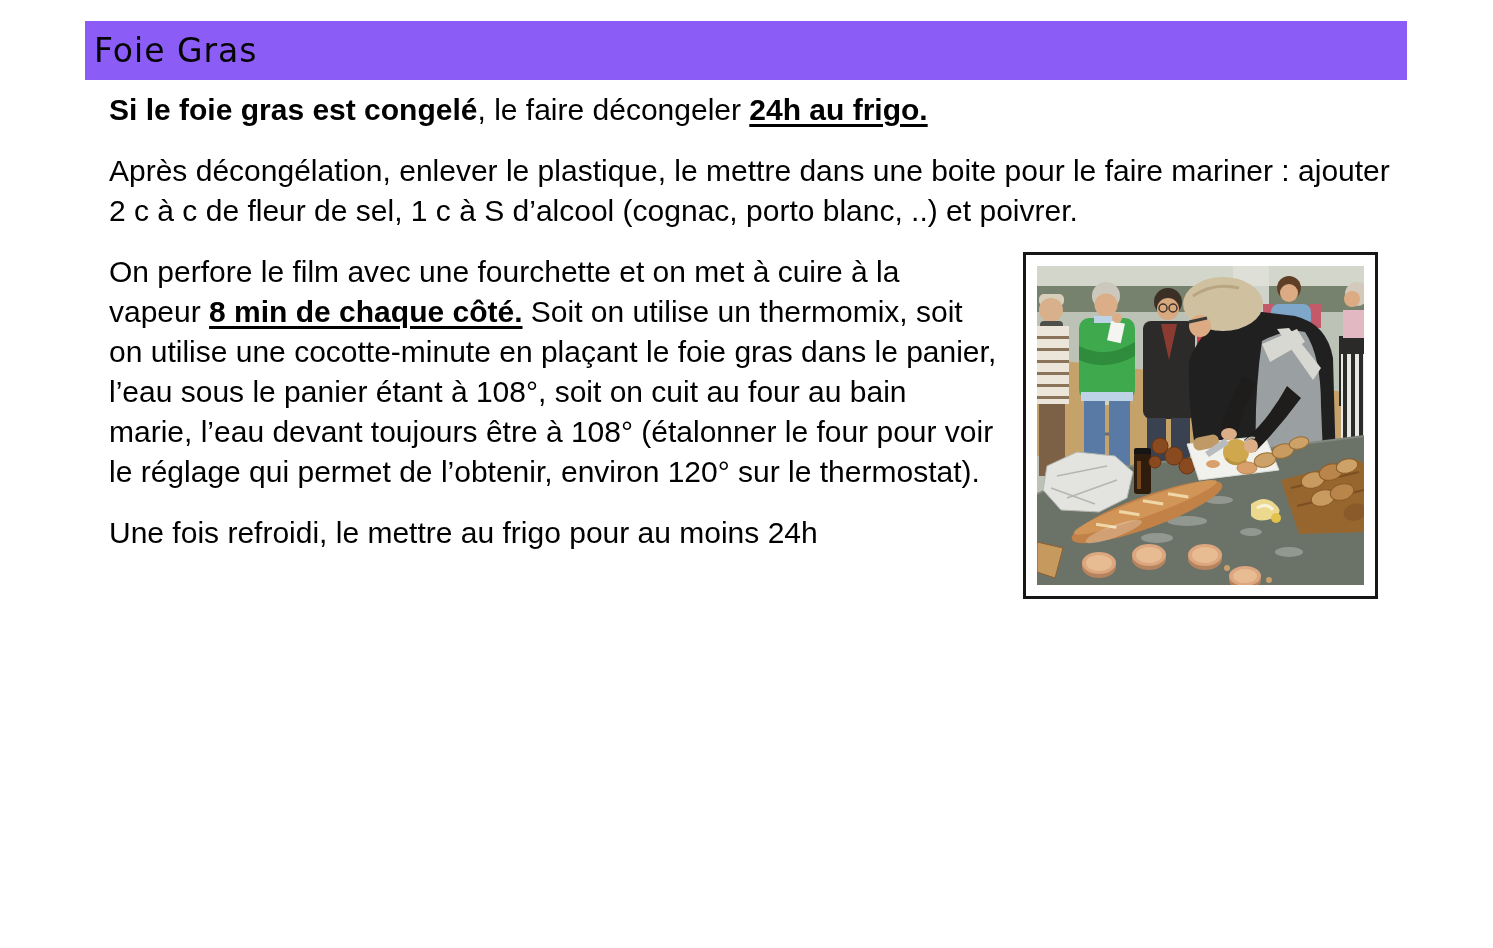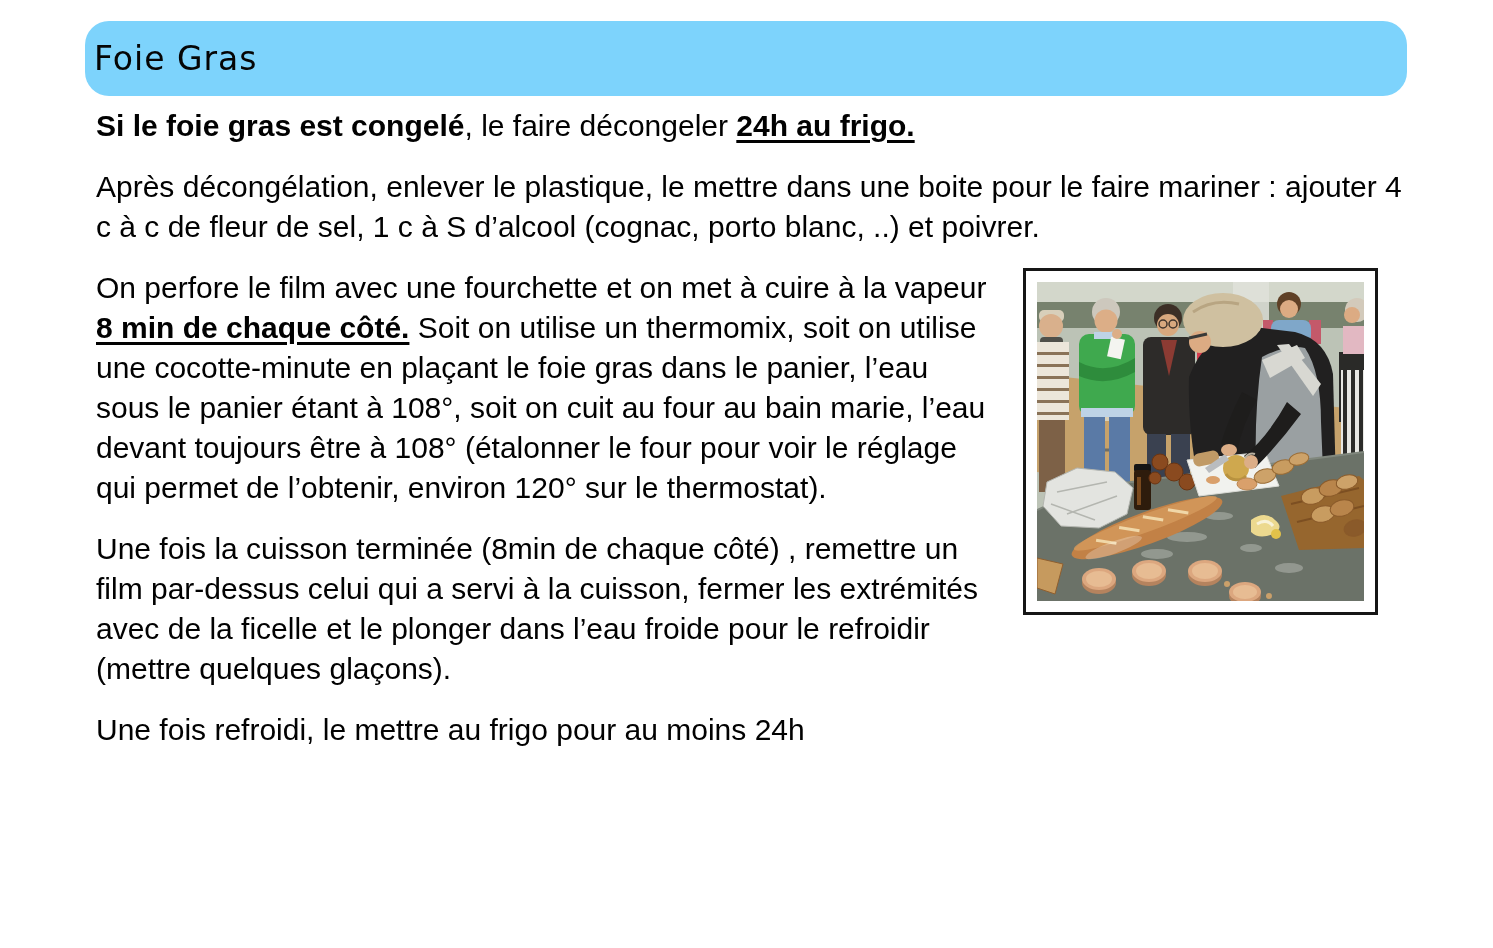--- a/index.html
+++ b/index.html
@@ -2,28 +2,28 @@
 <html lang="fr"><head>
 <meta charset="utf-8">
 <style>
   html,body{margin:0;padding:0;}
   body{
     width:1493px;height:948px;overflow:hidden;background:#ffffff;
     font-family:"Liberation Sans","DejaVu Sans",sans-serif;color:#010101;
   }
   .page{padding:21px 86px 0 85px;}
   .title-bar{
-    background:#7dd3fc;height:75px;box-sizing:border-box;
-    display:flex;align-items:center;padding-left:9px;border-radius:24px;
+    background:#8b5cf6;height:59px;box-sizing:border-box;
+    display:flex;align-items:center;padding-left:9px;
   }
   .title-text{
     font-family:"DejaVu Sans",sans-serif;font-size:33px;letter-spacing:1px;color:#050505;
   }
   .doc-body{padding:10px 4px 0 7px;font-size:30px;line-height:40px;}
-  .doc-body p{margin:0 0 21px 4px;}
+  .doc-body p{margin:0 0 21px 17px;}
   .b{font-weight:bold;}
   .u{text-decoration:underline;text-decoration-thickness:3px;text-underline-offset:4px;}
   .photo-frame{
     float:right;width:327px;height:319px;background:#ffffff;
     border:3px solid #161616;padding:11px;margin:0 25px 12px 26px;
   }
   .photo-frame svg{display:block;width:327px;height:319px;}
 </style>
 </head>
 <body>
@@ -31,21 +31,21 @@
 <div class="page">
 
   <div class="title-bar">
     <span class="title-text">Foie Gras</span>
   </div>
 
   <div class="doc-body">
 
     <p><span class="b">Si le foie gras est congelé</span><span>, le faire décongeler </span><span class="b u">24h au frigo.</span></p>
 
-    <p>Après décongélation, enlever le plastique, le mettre dans une boite pour le faire mariner : ajouter 4 c à c de fleur de sel, 1 c à S d’alcool (cognac, porto blanc, ..) et poivrer.</p>
+    <p>Après décongélation, enlever le plastique, le mettre dans une boite pour le faire mariner : ajouter 2 c à c de fleur de sel, 1 c à S d’alcool (cognac, porto blanc, ..) et poivrer.</p>
 
 
     <figure class="photo-frame" aria-label="Atelier cuisine : une femme en tablier gris découpe du foie gras sur une planche blanche devant un groupe, avec baguette, pain grillé et tranches de foie gras sur la table">
       <svg viewBox="0 0 327 319" xmlns="http://www.w3.org/2000/svg">
 
         <rect x="0" y="0" width="327" height="319" fill="#bcc3b6"></rect>
         <rect x="0" y="0" width="327" height="20" fill="#d3d7cb"></rect>
         <rect x="0" y="20" width="327" height="26" fill="#77826e"></rect>
         <rect x="196" y="0" width="36" height="150" fill="#dfe2da" opacity="0.85"></rect>
         <polygon points="0,92 327,128 327,230 0,190" fill="#c6a26b"></polygon>
@@ -238,18 +238,17 @@
           <ellipse cx="192" cy="168" rx="8" ry="6" fill="#dcae87"></ellipse>
           <circle cx="214" cy="180" r="7" fill="#dcae87"></circle>
           <path d="M208,176 A8,8 0 0 1 218,172" stroke="#b8b0a0" stroke-width="2" fill="none"></path>
         </g>
       </svg>
     </figure>
 
 
     <p><span>On perfore le film avec une fourchette et on met à cuire à la vapeur </span><span class="b u">8 min de chaque côté.</span><span> Soit on utilise un thermomix, soit on utilise une cocotte-minute en plaçant le foie gras dans le panier, l’eau sous le panier étant à 108°, soit on cuit au four au bain marie, l’eau devant toujours être à 108° (étalonner le four pour voir le réglage qui permet de l’obtenir, environ 120° sur le thermostat).</span></p>
 
-    <p>Une fois la cuisson terminée (8min de chaque côté) , remettre un film par-dessus celui qui a servi à la cuisson, fermer les extrémités avec de la ficelle et le plonger dans l’eau froide pour le refroidir (mettre quelques glaçons).</p>
 
     <p>Une fois refroidi, le mettre au frigo pour au moins 24h</p>
 
   </div>
 </div>
 
 </body></html>

